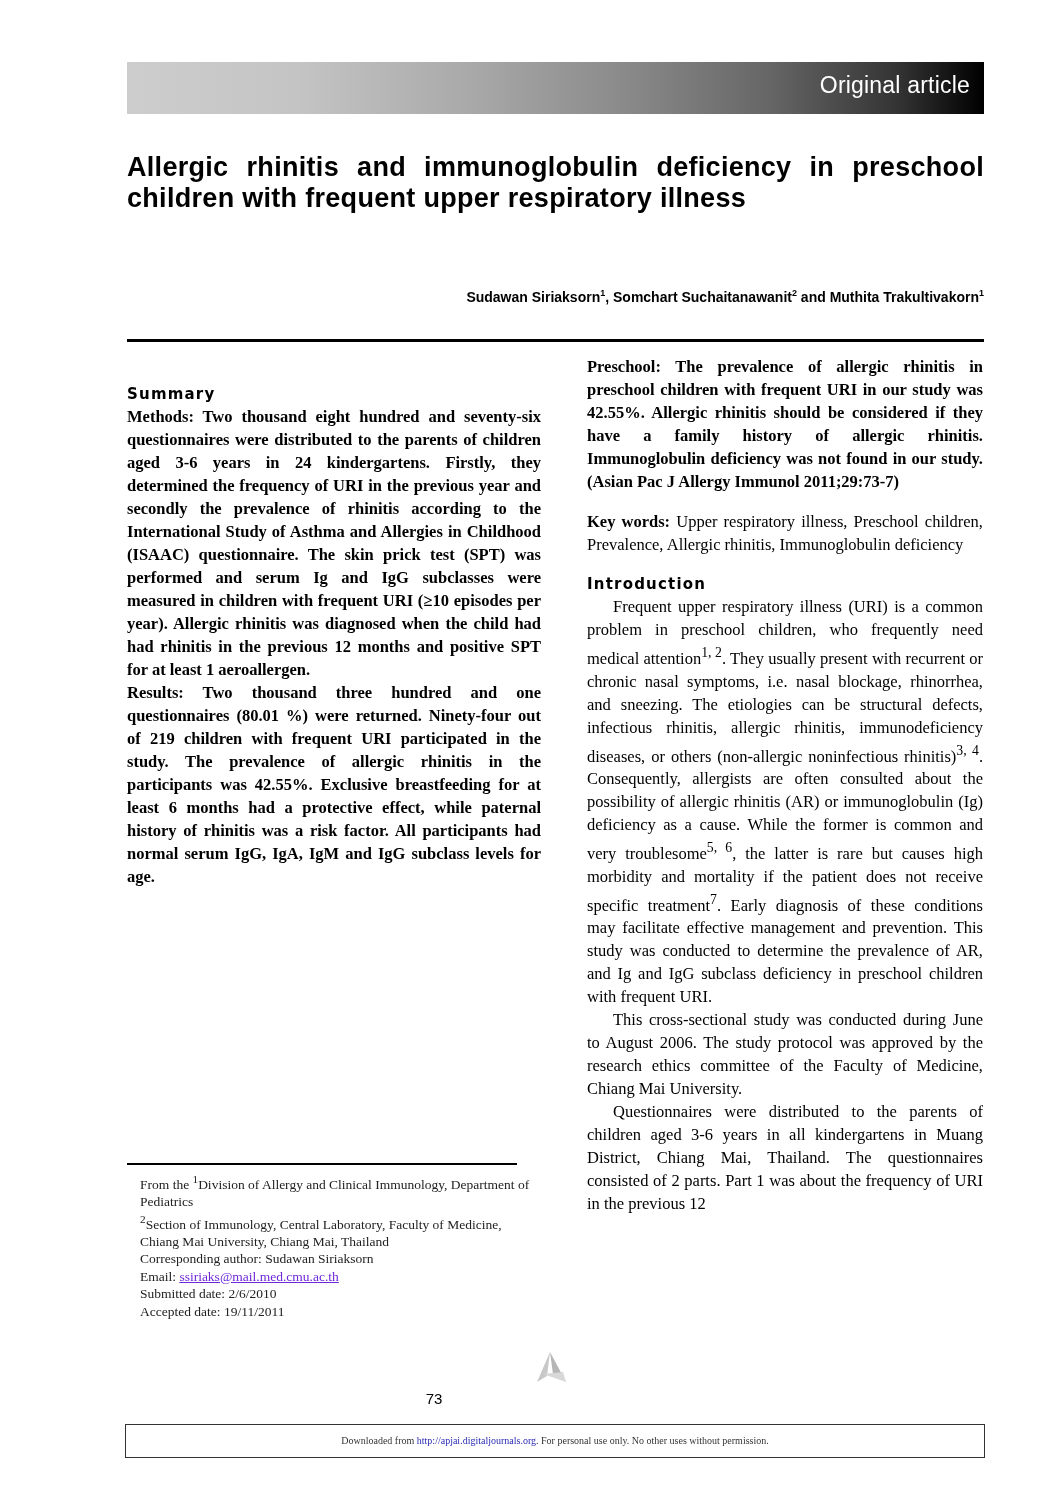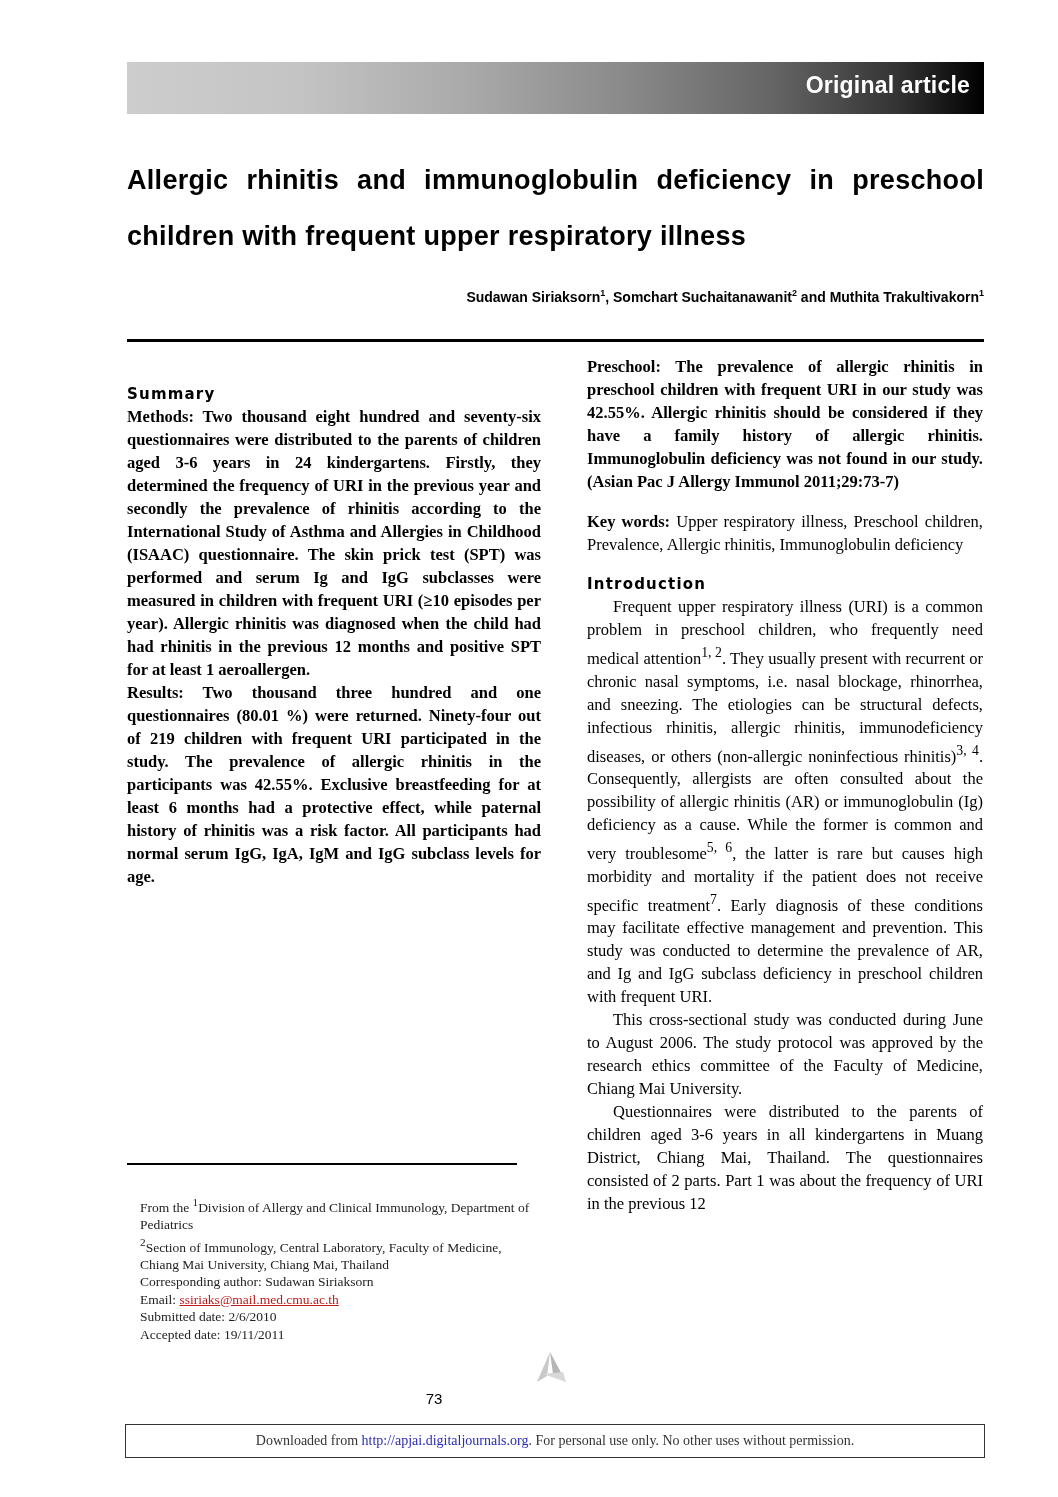--- a/index.html
+++ b/index.html
@@ -20,34 +20,34 @@
       top: 62px;
       width: 857px;
       height: 52px;
       background: linear-gradient(to right, #cdcdcd 0%, #c4c4c4 20%, #a9a9a9 40%, #8a8a8a 58%, #666 75%, #333 90%, #000 100%);
     }
     .banner-label {
       position: absolute;
       right: 14px;
       top: 10px;
       font-family: "Liberation Sans", sans-serif;
-      font-weight: bold;
+      font-weight: normal;
       font-size: 23px;
       color: #ffffff;
       letter-spacing: 0.2px;
     }
     .title {
       position: absolute;
       left: 127px;
       top: 152px;
       width: 857px;
       font-family: "Liberation Sans", sans-serif;
       font-weight: bold;
       font-size: 27px;
-      line-height: 56px;
+      line-height: 31px;
       text-align: justify;
       text-align-last: left;
       margin: 0;
       letter-spacing: 0.3px;
     }
     .authors {
       position: absolute;
       left: 127px;
       top: 288px;
       width: 857px;
@@ -96,24 +96,23 @@
     }
     .footnotes {
       position: absolute;
       left: 140px;
       top: 1171px;
       width: 390px;
       font-family: "Liberation Serif", serif;
       font-size: 13.5px;
       line-height: 17.5px;
       color: #222;
-      margin-top: 23px;
     }
     .footnotes a {
-      color: #b91c1c;
+      color: #6d28d9;
       text-decoration: underline;
     }
     .logo {
       position: absolute;
       left: 533px;
       top: 1350px;
       width: 36px;
       height: 36px;
     }
     .page-number {
@@ -128,21 +127,21 @@
     .download-box {
       position: absolute;
       left: 125px;
       top: 1424px;
       width: 860px;
       height: 34px;
       border: 1.5px solid #333;
       box-sizing: border-box;
       text-align: center;
       font-family: "Liberation Serif", serif;
-      font-size: 14px;
+      font-size: 10px;
       line-height: 31px;
       color: #333;
     }
     .download-box a { color: #2a2ab5; text-decoration: none; }
   </style>
 </head>
 <body>
 
 <div class="banner">
   <span class="banner-label">Original article</span>

